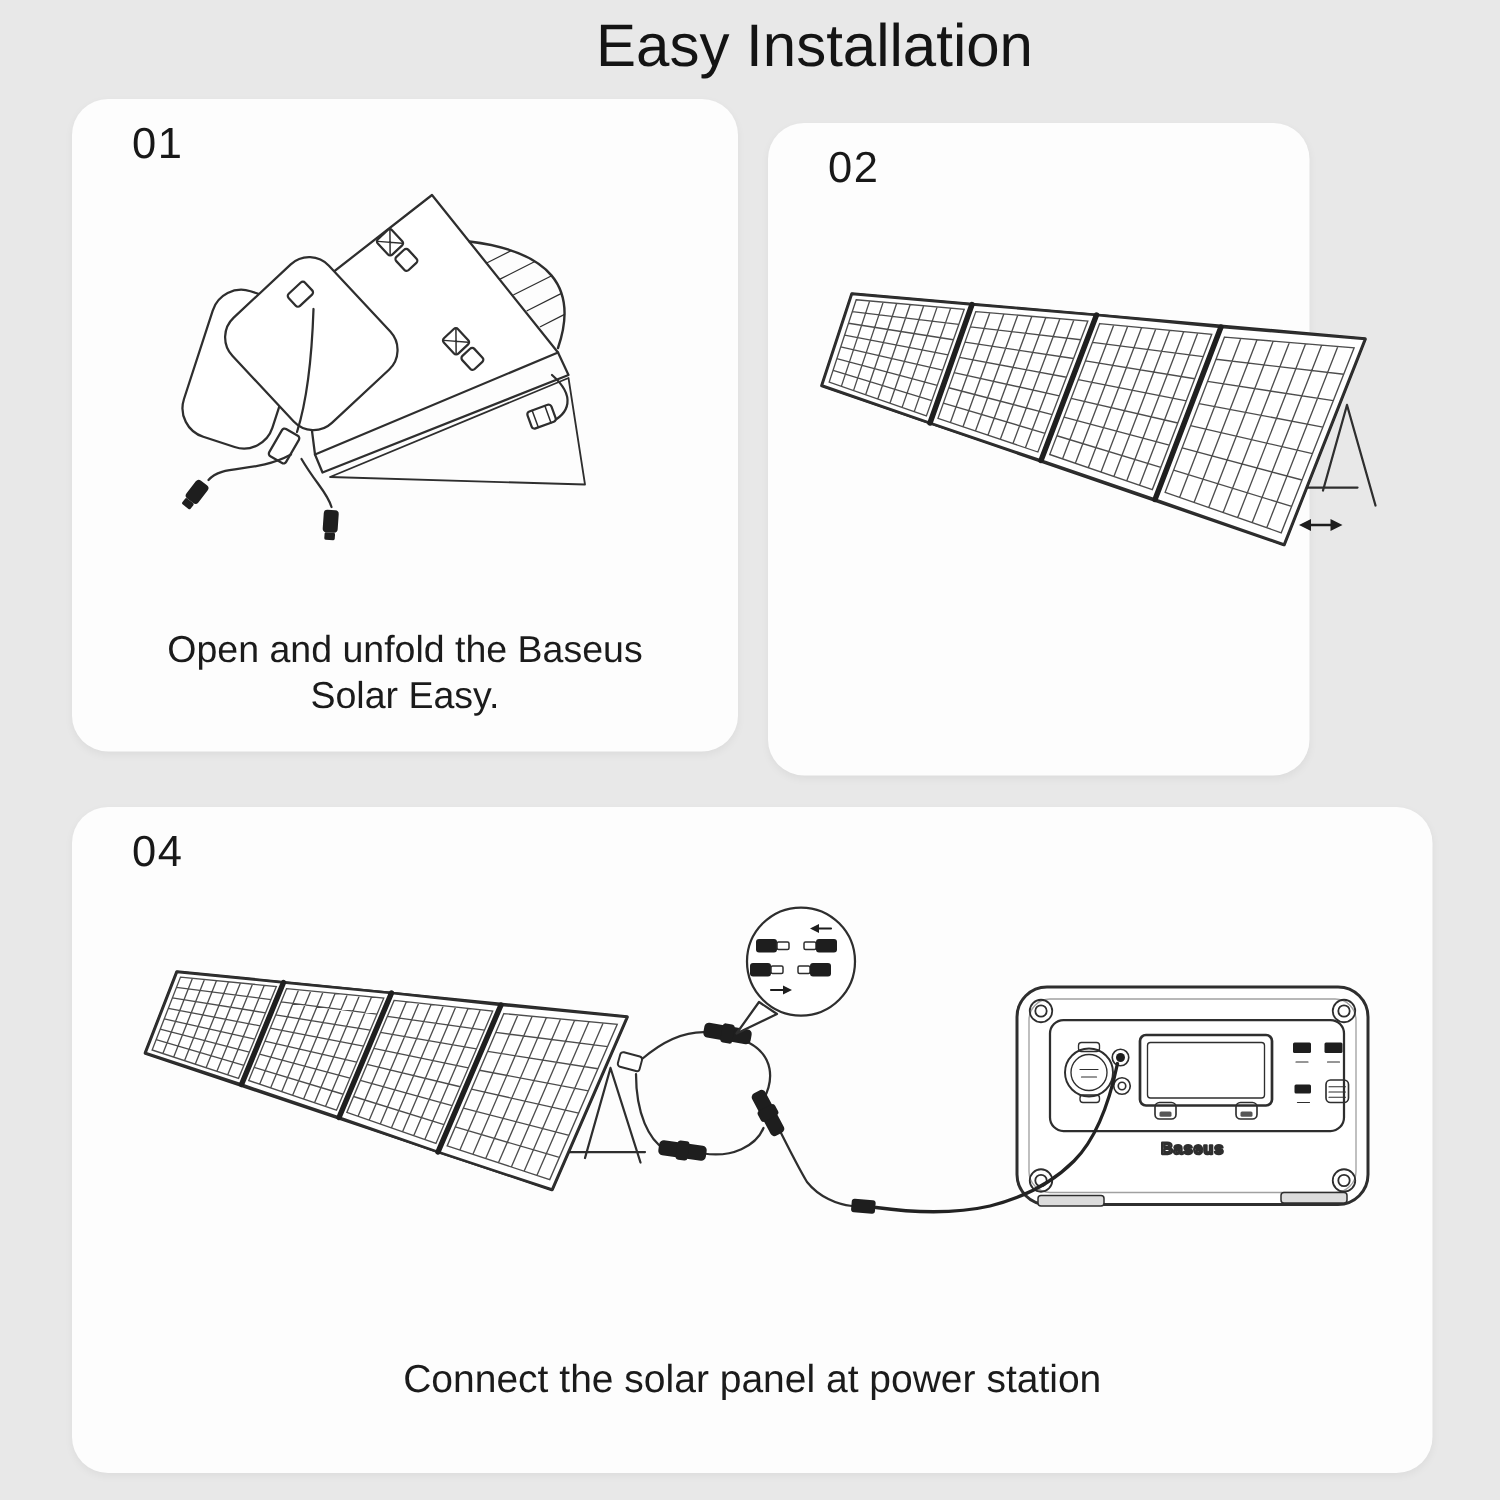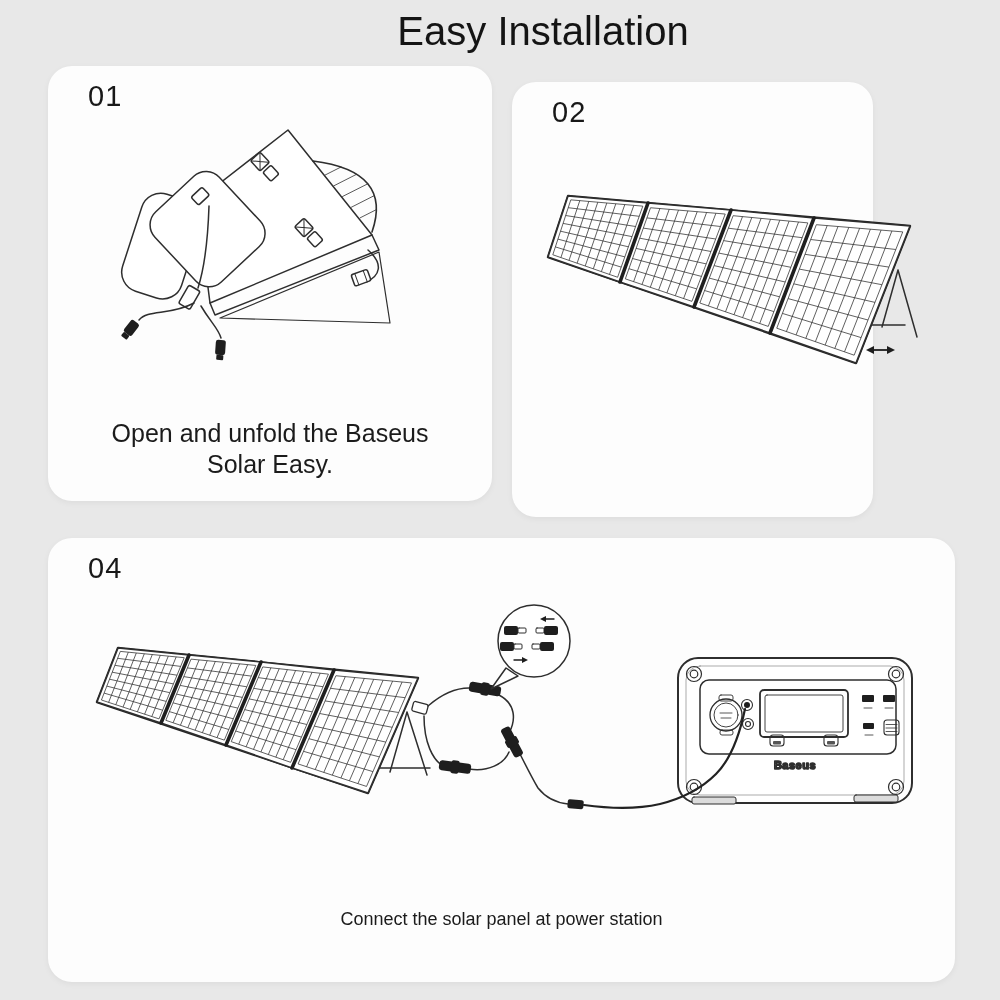--- a/index.html
+++ b/index.html
@@ -13,21 +13,21 @@
   #card2{left:512px;top:82px;width:361px;height:435px;}
   #card3{left:48px;top:538px;width:907px;height:444px;}
   .step-num{position:absolute;left:40px;top:14px;font-size:29px;font-weight:500;
             color:#181818;letter-spacing:1px;}
   .cap{position:absolute;left:0;right:0;text-align:center;font-size:25px;
        line-height:31px;color:#1b1b1b;}
   #card1 .cap{top:352px;}
   #card1 .cap span{display:inline-block;max-width:362px;}
   #card2 .cap{top:338px;}
   #card2 .cap span{display:inline-block;max-width:420px;}
-  #card3 .cap{top:366px;font-size:18px;}
+  #card3 .cap{top:366px;font-size:26px;}
   svg.art{position:absolute;left:0;top:0;pointer-events:none;}
   .grid{fill:none;stroke:#2e2e2e;stroke-width:0.9;opacity:0.85;}
   .lines{fill:none;stroke:#2e2e2e;stroke-width:1.5;stroke-linecap:round;stroke-linejoin:round;}
   .panelpoly{fill:#fff;stroke:#2e2e2e;stroke-width:1.6;stroke-linejoin:round;}
   .outerpoly{fill:#fff;stroke:#272727;stroke-width:2.4;stroke-linejoin:round;}
   .divider{stroke:#1f1f1f;stroke-width:3.6;stroke-linecap:round;}
   .dark{fill:#1e1e1e;stroke:none;}
   .whitefill{fill:#fff;}
   .station-label{font:bold 11px "Liberation Sans",sans-serif;fill:#8f8f8f;letter-spacing:0.5px;}
 </style>

